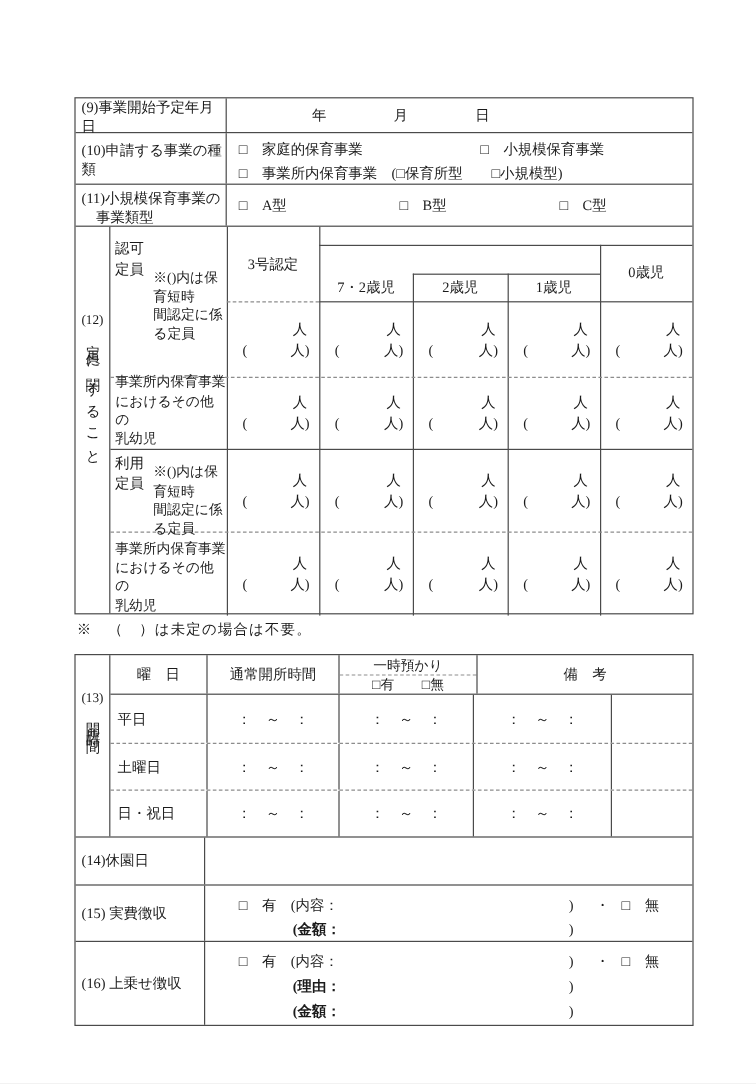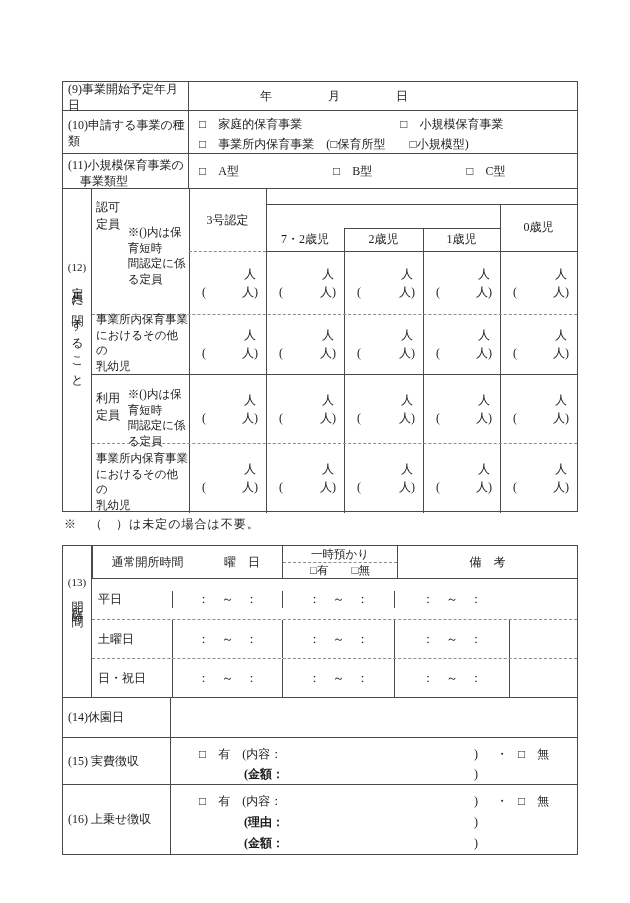--- a/index.html
+++ b/index.html
@@ -51,21 +51,21 @@
   .pc .pl2{display:flex;justify-content:space-between;padding:0 8px 0 13px;}
   .w77{width:77px;}.w78{width:78px;}.w79{width:79px;}
   
   .note{position:absolute;left:64px;top:516px;letter-spacing:1px;}
   
   .t2{position:absolute;left:62px;top:545px;width:516px;height:310px;border:1px solid var(--ln);display:flex;flex-direction:column;}
   .top13{display:flex;height:153px;border-bottom:1px solid var(--ln);}
   .right13{flex:1;display:flex;flex-direction:column;}
   .hrow{display:flex;height:33px;border-bottom:1px solid var(--ln);}
   .drow{display:flex;border-top:1px dashed var(--dash);}
-  .drow.first{border-top:none;align-items:center;}
+  .drow.first{border-top:none;}
   .drow1{height:40px;}.drow2{height:39px;}.drow3{flex:1;}
   .c{display:flex;align-items:center;justify-content:center;}
   .c.bl{border-left:1px solid var(--ln);}
   .cday{width:80px;}
   .cnorm{width:110px;}
   .cext{width:112px;}
   .ctemp{width:115px;}
   .crem{flex:1;}
   .daylbl{justify-content:flex-start;padding-left:6px;}
   .temphead{flex-direction:column;align-items:stretch;justify-content:flex-start;font-size:11.5px;}
@@ -154,21 +154,21 @@
           <div class="labtitle" style="padding-top:10px;">認可定員</div>
           <div class="labnote" style="margin-top:36px;">※()内は保育短時
 間認定に係る定員</div>
         </div>
         <div class="labcell center" style="top:125px;height:60px;">
           <div class="labnote">事業所内保育事業
 におけるその他の
 乳幼児</div>
         </div>
         <div class="labcell" style="top:185px;height:69px;">
-          <div class="labtitle" style="padding-top:16px;">利用定員</div>
+          <div class="labtitle" style="padding-top:4px;">利用定員</div>
           <div class="labnote" style="margin-top:13px;">※()内は保育短時
 間認定に係る定員</div>
         </div>
         <div class="labcell center" style="top:254px;height:70px;">
           <div class="labnote">事業所内保育事業
 におけるその他の
 乳幼児</div>
         </div>
 
         <div class="prow" style="top:62px;height:63px;">
@@ -331,22 +331,22 @@
 
   <div class="t2">
 
     <div class="top13">
       <div class="strip s13">
         <span class="num">(13)</span>
         <span class="vert">開所時間</span>
       </div>
       <div class="right13">
         <div class="hrow">
+          <div class="c cday">曜　日</div>
           <div class="c cnorm bl">通常開所時間</div>
-          <div class="c cday">曜　日</div>
           <div class="c ctemp bl temphead">
             <div class="tempTop">一時預かり</div>
             <div class="tempBot">□有　　□無</div>
           </div>
           <div class="c crem bl">備　考</div>
         </div>
 
         <div class="drow drow1 first">
           <div class="c cday daylbl">平日</div>
           <div class="c cnorm bl">：　～　：</div>

